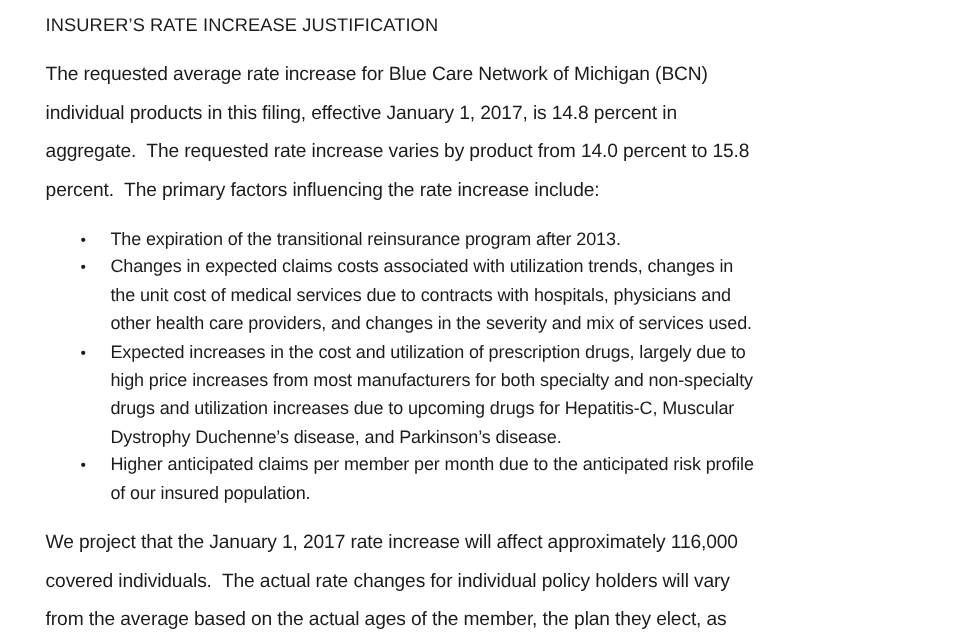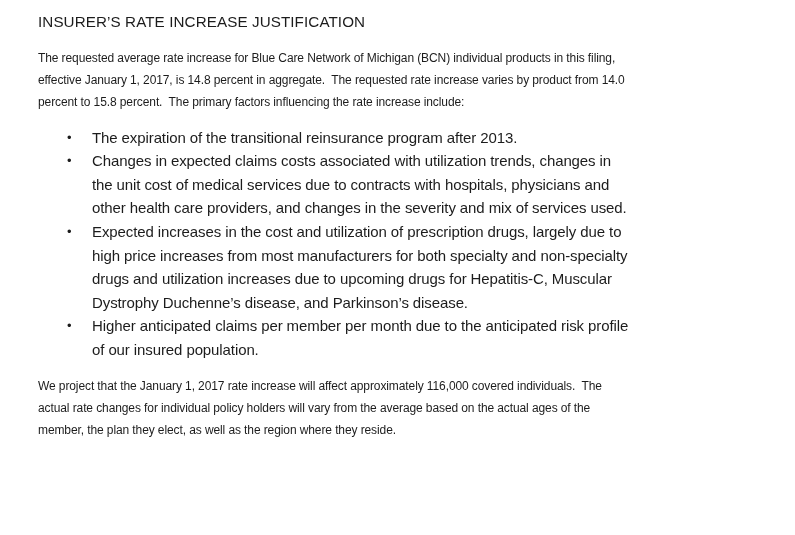--- a/index.html
+++ b/index.html
@@ -23,22 +23,22 @@
   .title {
     font-size: 15.2px;
     font-weight: 400;
     line-height: 23.6px;
     letter-spacing: 0.1px;
     margin: 0 0 13px 0;
     white-space: pre-wrap;
   }
   .para {
     margin: 0 0 13px 0;
-    font-size: 12px;
-    line-height: 22px;
+    font-size: 16px;
+    line-height: 32px;
     letter-spacing: -0.1px;
     white-space: pre-wrap;
   }
   .bullets {
     list-style: none;
     margin: 0 0 13px 0;
     padding: 0;
   }
   .bullet {
     display: flex;

